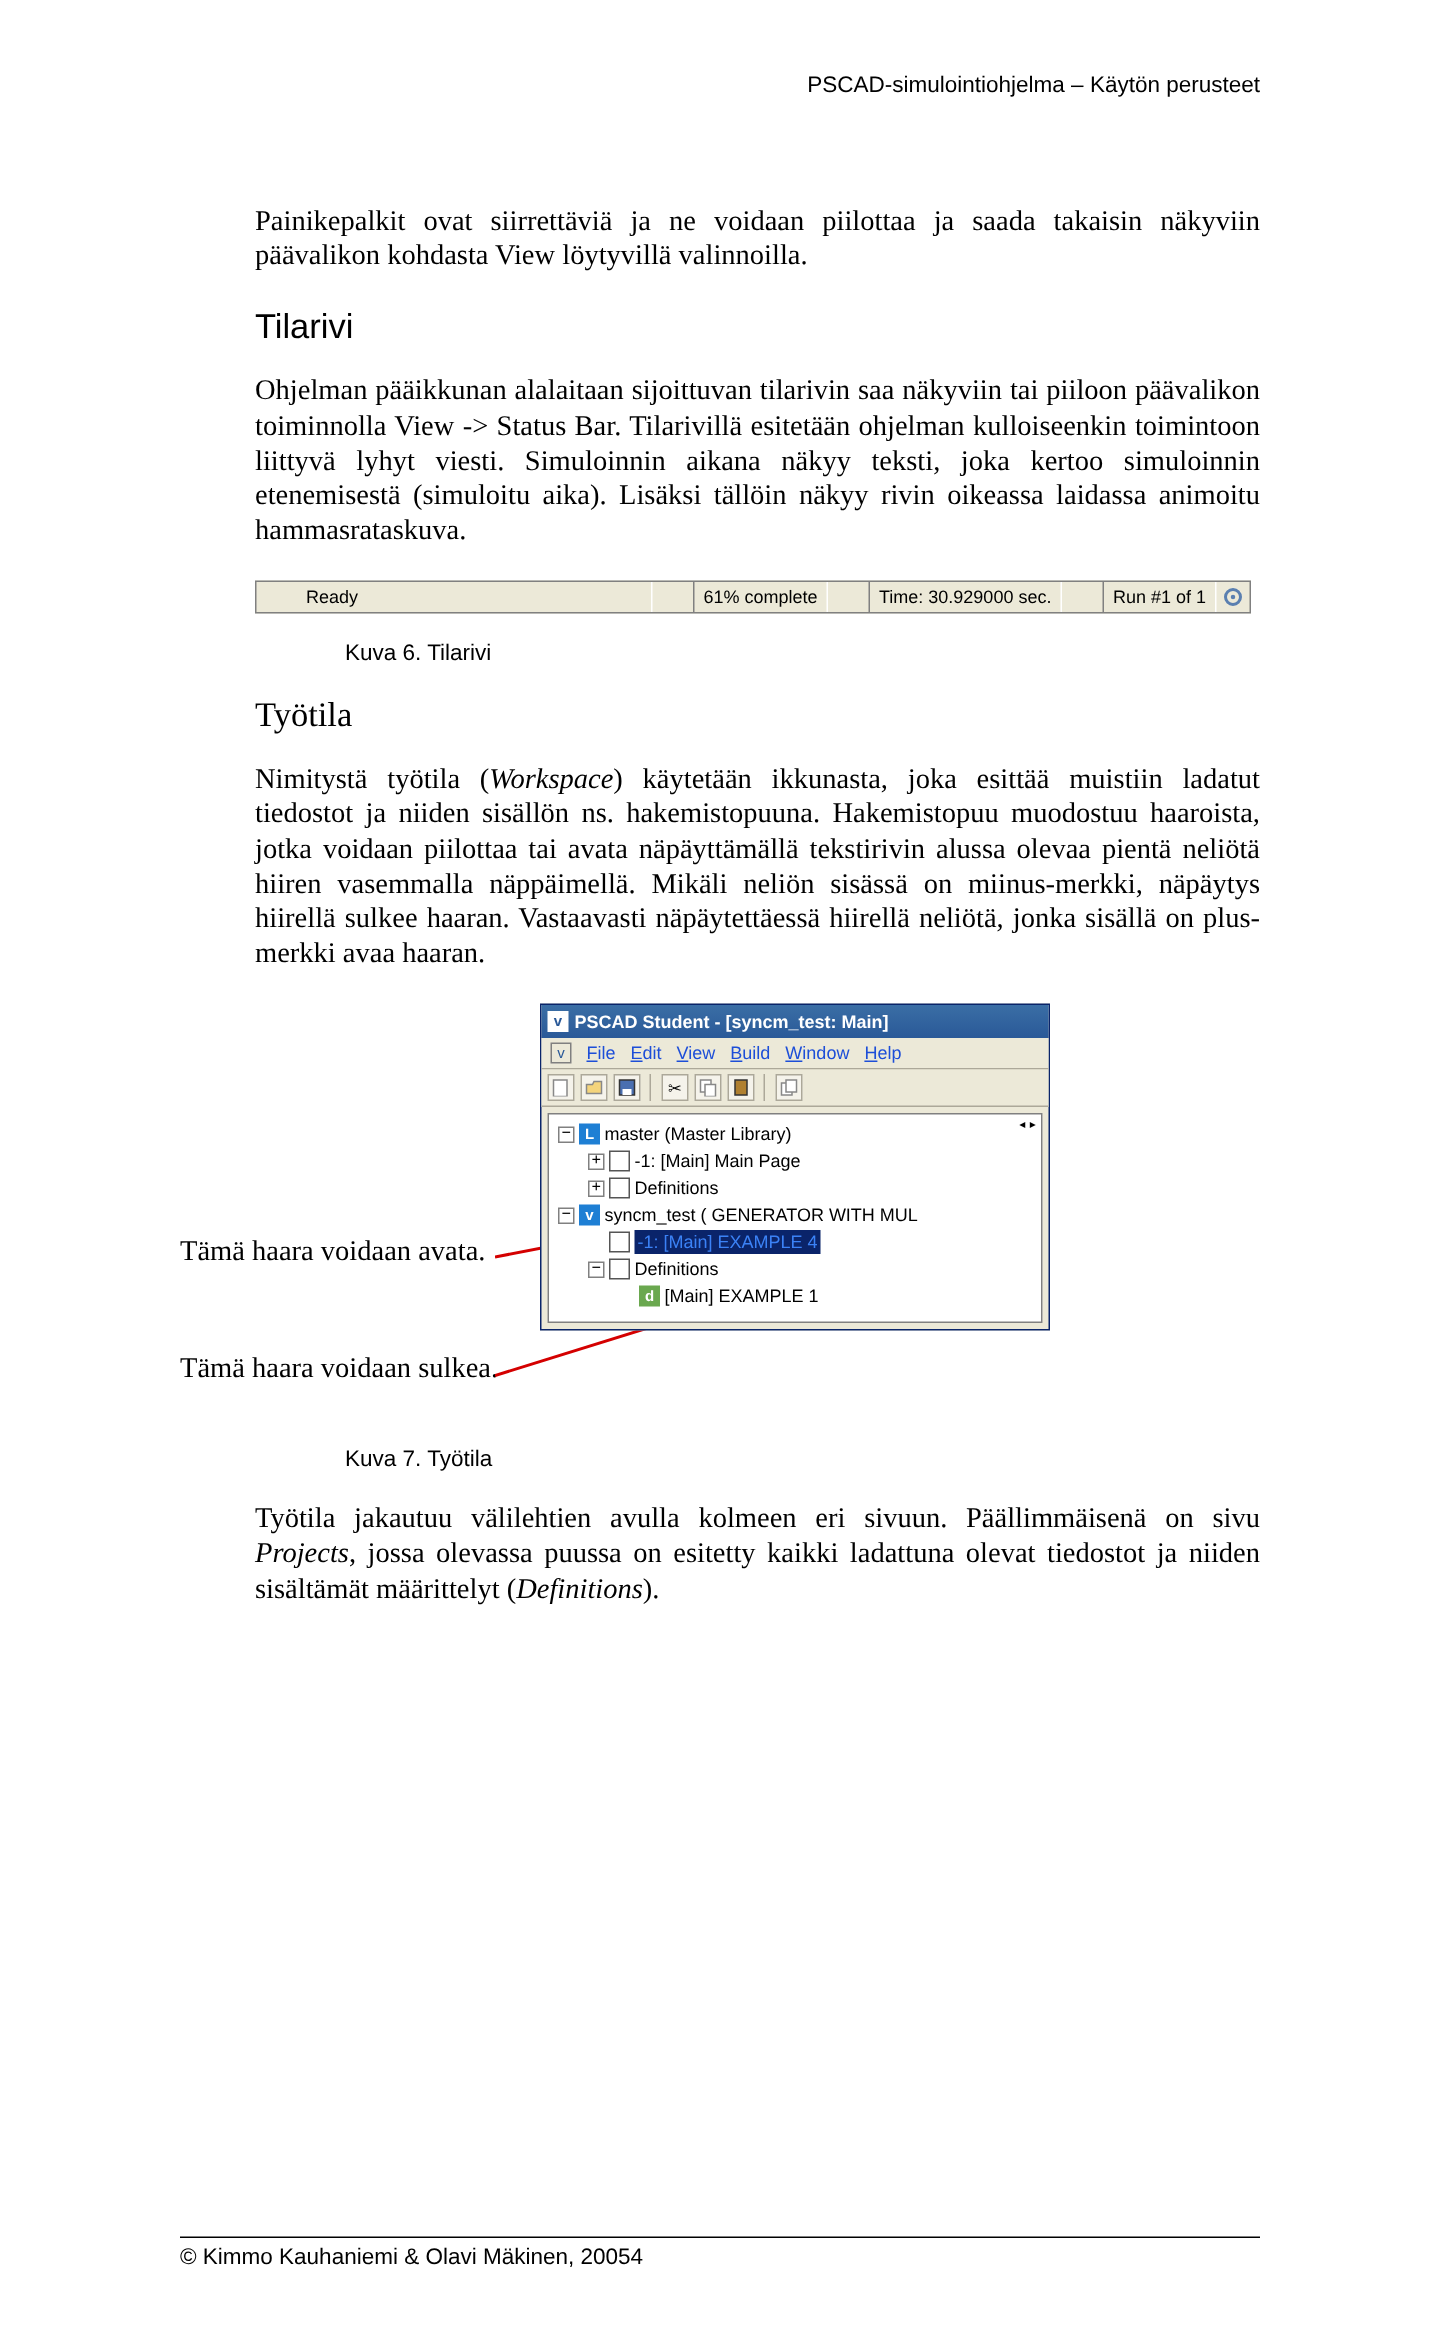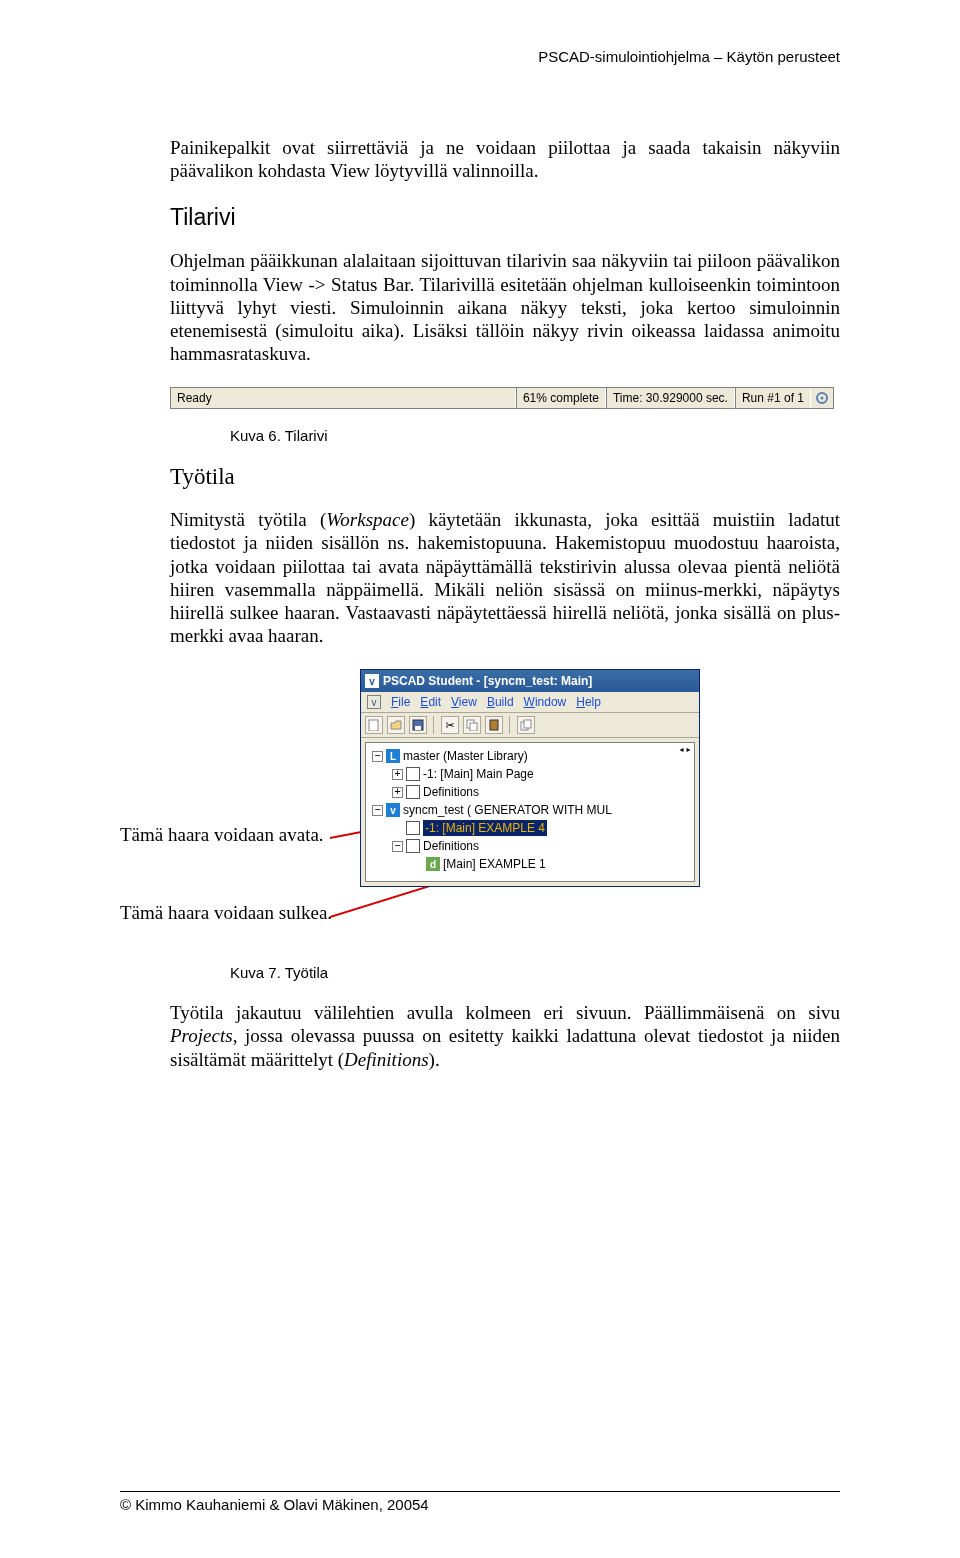--- a/index.html
+++ b/index.html
@@ -63,20 +63,21 @@
     margin-bottom: 2px;
   }
   .sb-cell {
     border-right: 1px solid #fff;
     border-left: 1px solid #808080;
     padding: 0 6px;
     height: 100%;
     display: flex;
     align-items: center;
     white-space: nowrap;
+    margin-left: 27px;
   }
   .sb-cell:first-child { border-left: none; flex: 1; }
   .sb-gear {
     width: 22px;
     display: flex;
     align-items: center;
     justify-content: center;
   }
 
   
@@ -176,21 +177,21 @@
   }
   .ic-L { background: #1e7fd4; }
   .ic-B { background: #1e7fd4; }
   .ic-P { background: #1e7fd4; border:1px solid #0a246a; }
   .ic-D { background: #6aa84f; }
   .treerow.sel {
     color: #fff;
   }
   .treerow.sel .lbl {
     background: #0a246a;
-    color: #eab308;
+    color: #3b82f6;
     padding: 1px 2px;
   }
   .arrow-svg {
     position: absolute;
     left: 210px;
     top: 0;
     width: 260px;
     height: 300px;
     pointer-events: none;
   }

